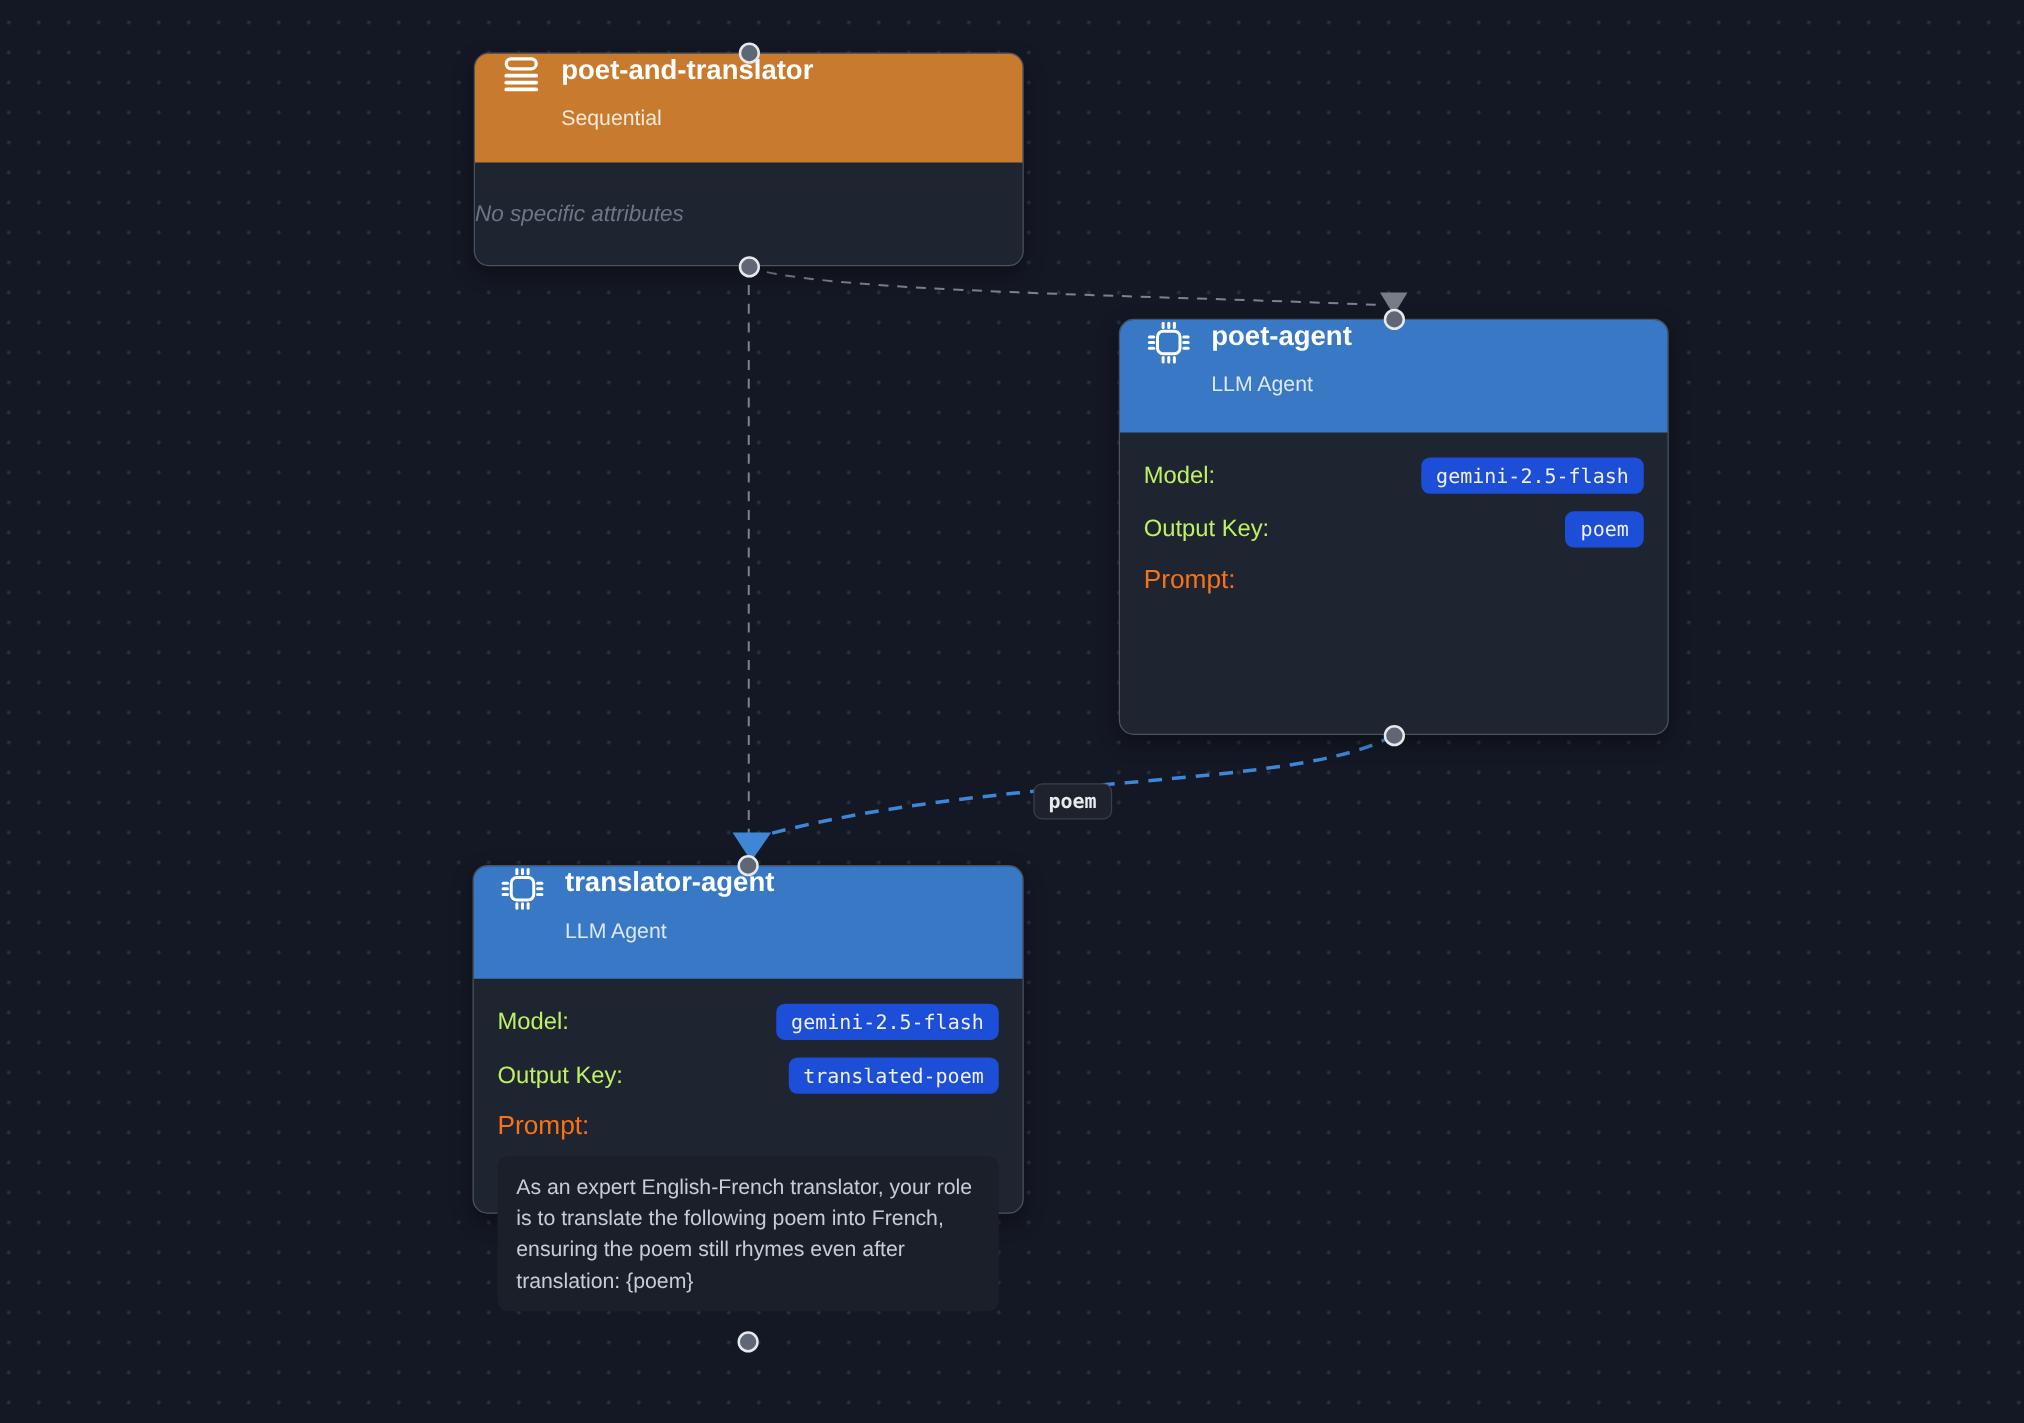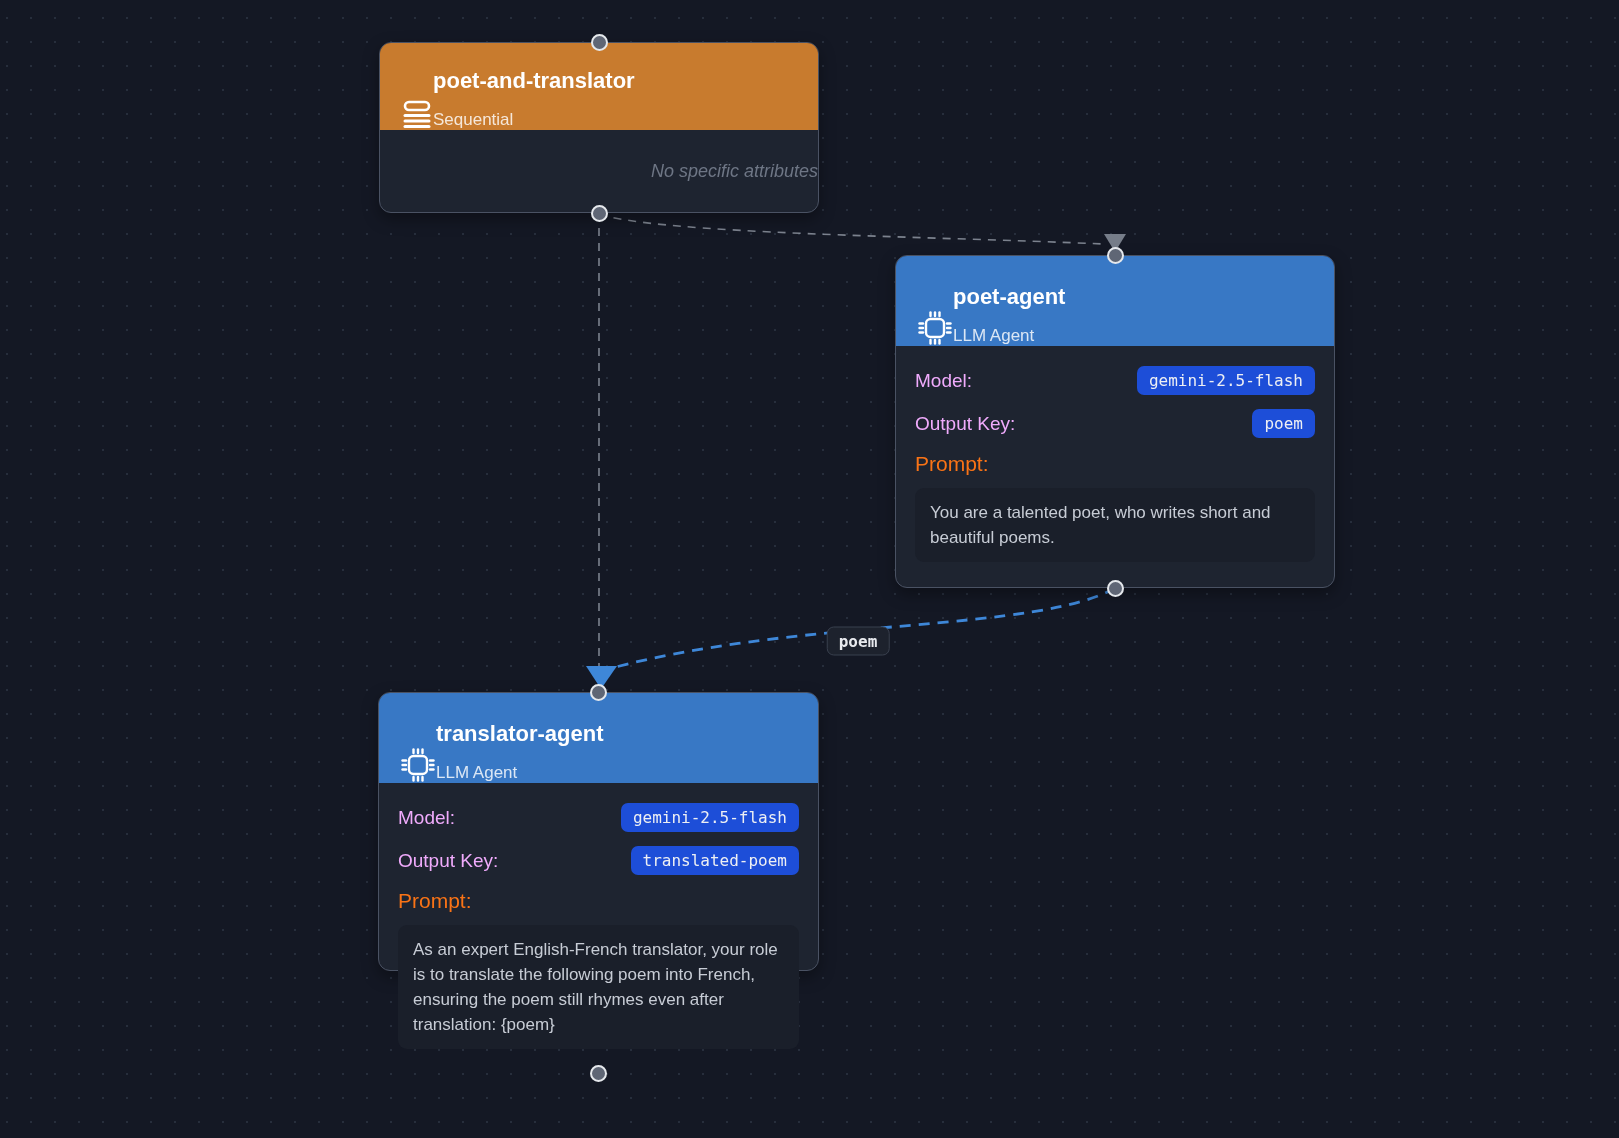--- a/index.html
+++ b/index.html
@@ -40,22 +40,22 @@
     position: absolute;
     background: #1e2430;
     border: 1px solid #4a5263;
     border-radius: 12px;
     box-shadow: 0 6px 16px rgba(0,0,0,0.35);
     z-index: 2;
     box-sizing: border-box;
   }
   .node-header {
     display: flex;
-    align-items: flex-end;
-    gap: 0;
+    align-items: flex-start;
+    gap: 16px;
     padding: 0 21px;
     border-radius: 11px 11px 0 0;
     color: #ffffff;
     box-sizing: border-box;
   }
   .header-orange { background: #c87b2e; }
   .header-blue   { background: #3878c5; }
   .node-icon { display: flex; align-items: center; justify-content: center; }
   .node-title {
     font-size: 22px;
@@ -68,37 +68,37 @@
     color: rgba(255,255,255,0.82);
     margin-top: 17px;
   }
   .node-body {
     padding: 20px 19px;
     box-sizing: border-box;
   }
   .body-center {
     display: flex;
     align-items: center;
-    justify-content: flex-end;
+    justify-content: flex-start;
     height: 82px;
     padding: 0;
   }
   .placeholder {
     font-style: italic;
     font-size: 18px;
     color: #6e7685;
   }
   .row {
     display: flex;
     justify-content: space-between;
     align-items: center;
     margin-bottom: 14px;
   }
   .key {
-    color: #f0abfc;
+    color: #bef264;
     font-size: 19px;
   }
   .pill {
     background: #1d4ed8;
     color: #edeff3;
     font-family: "DejaVu Sans Mono", monospace;
     font-size: 16px;
     padding: 5px 12px;
     border-radius: 7px;
     white-space: nowrap;
@@ -202,21 +202,20 @@
     <div class="node-body">
       <div class="row">
         <span class="key">Model:</span>
         <span class="pill">gemini-2.5-flash</span>
       </div>
       <div class="row">
         <span class="key">Output Key:</span>
         <span class="pill">poem</span>
       </div>
       <div class="prompt-label">Prompt:</div>
-      <div class="prompt-box">You are a talented poet, who writes short and beautiful poems.</div>
     </div>
   </div>
 
   <div class="node" style="left:378px; top:692px; width:441px; height:279px;">
     <div class="node-header header-blue" style="height:90px;">
       <span class="node-icon">
         <svg width="36" height="36" viewBox="0 0 36 36" stroke="#ffffff" stroke-width="2.4" stroke-linecap="round">
           <rect x="9" y="9" width="18" height="18" rx="4.5" fill="none"></rect>
           <line x1="13.5" y1="2.5" x2="13.5" y2="6"></line>
             <line x1="18" y1="2.5" x2="18" y2="6"></line>

